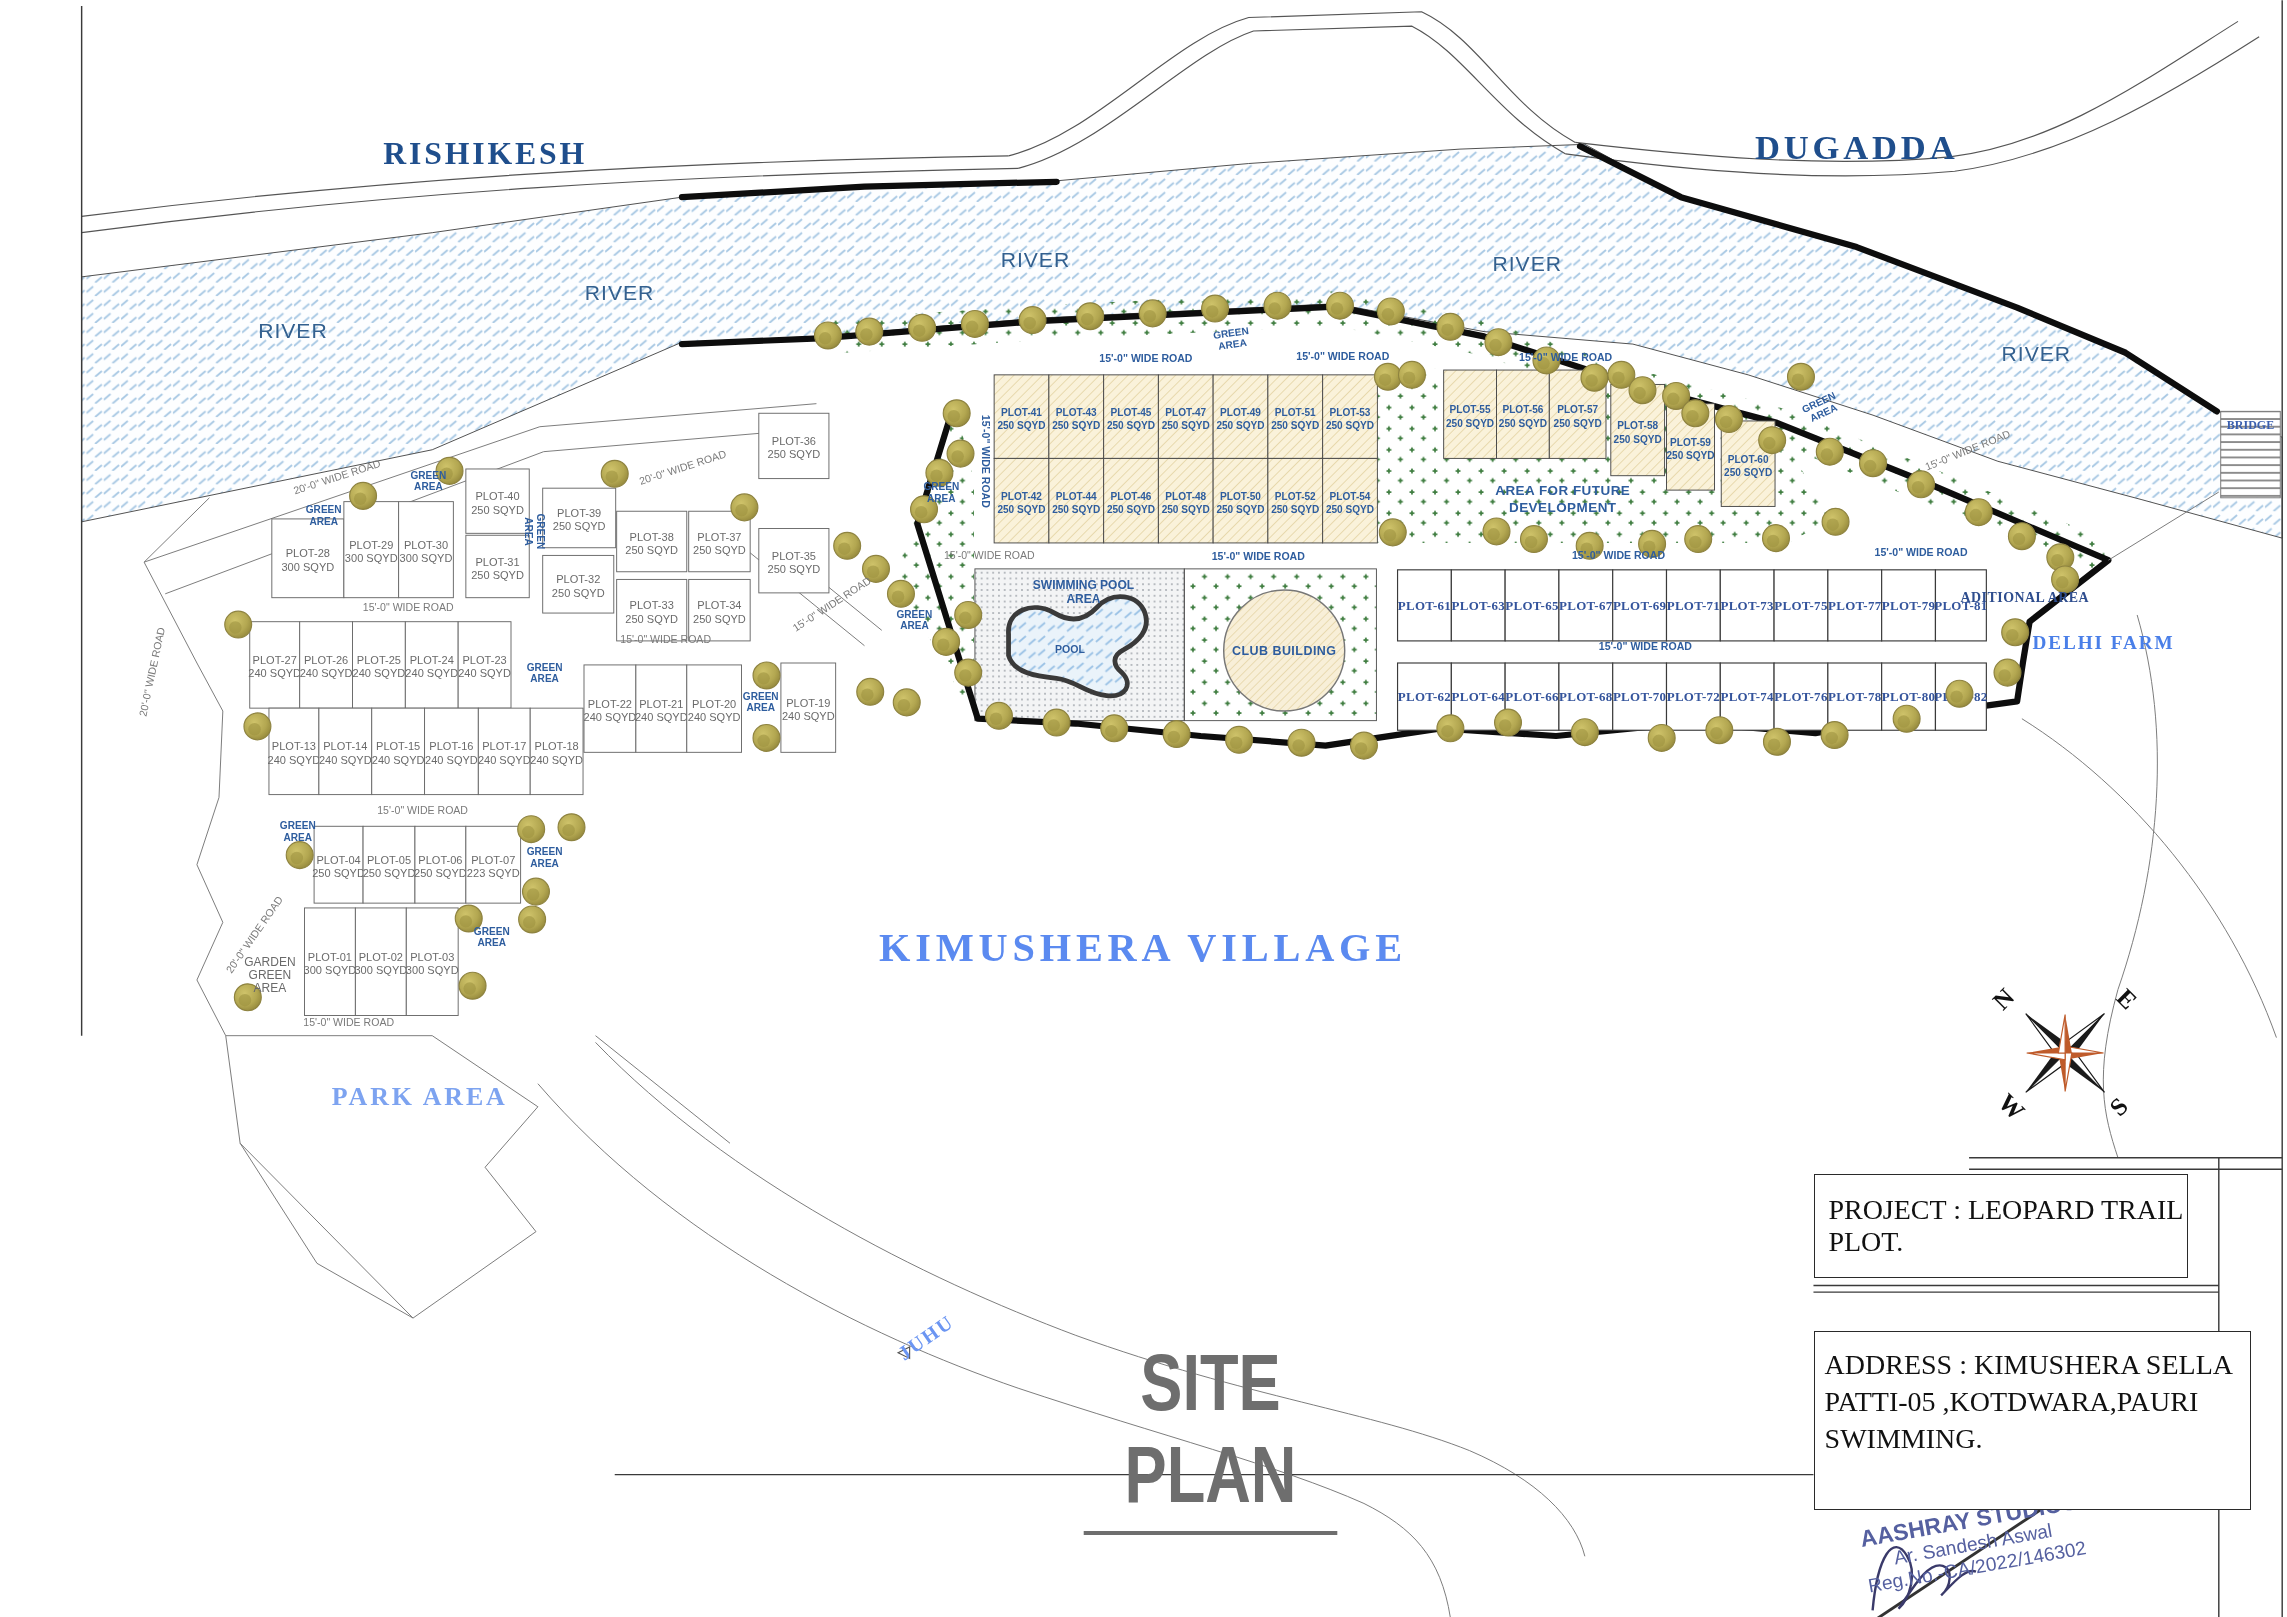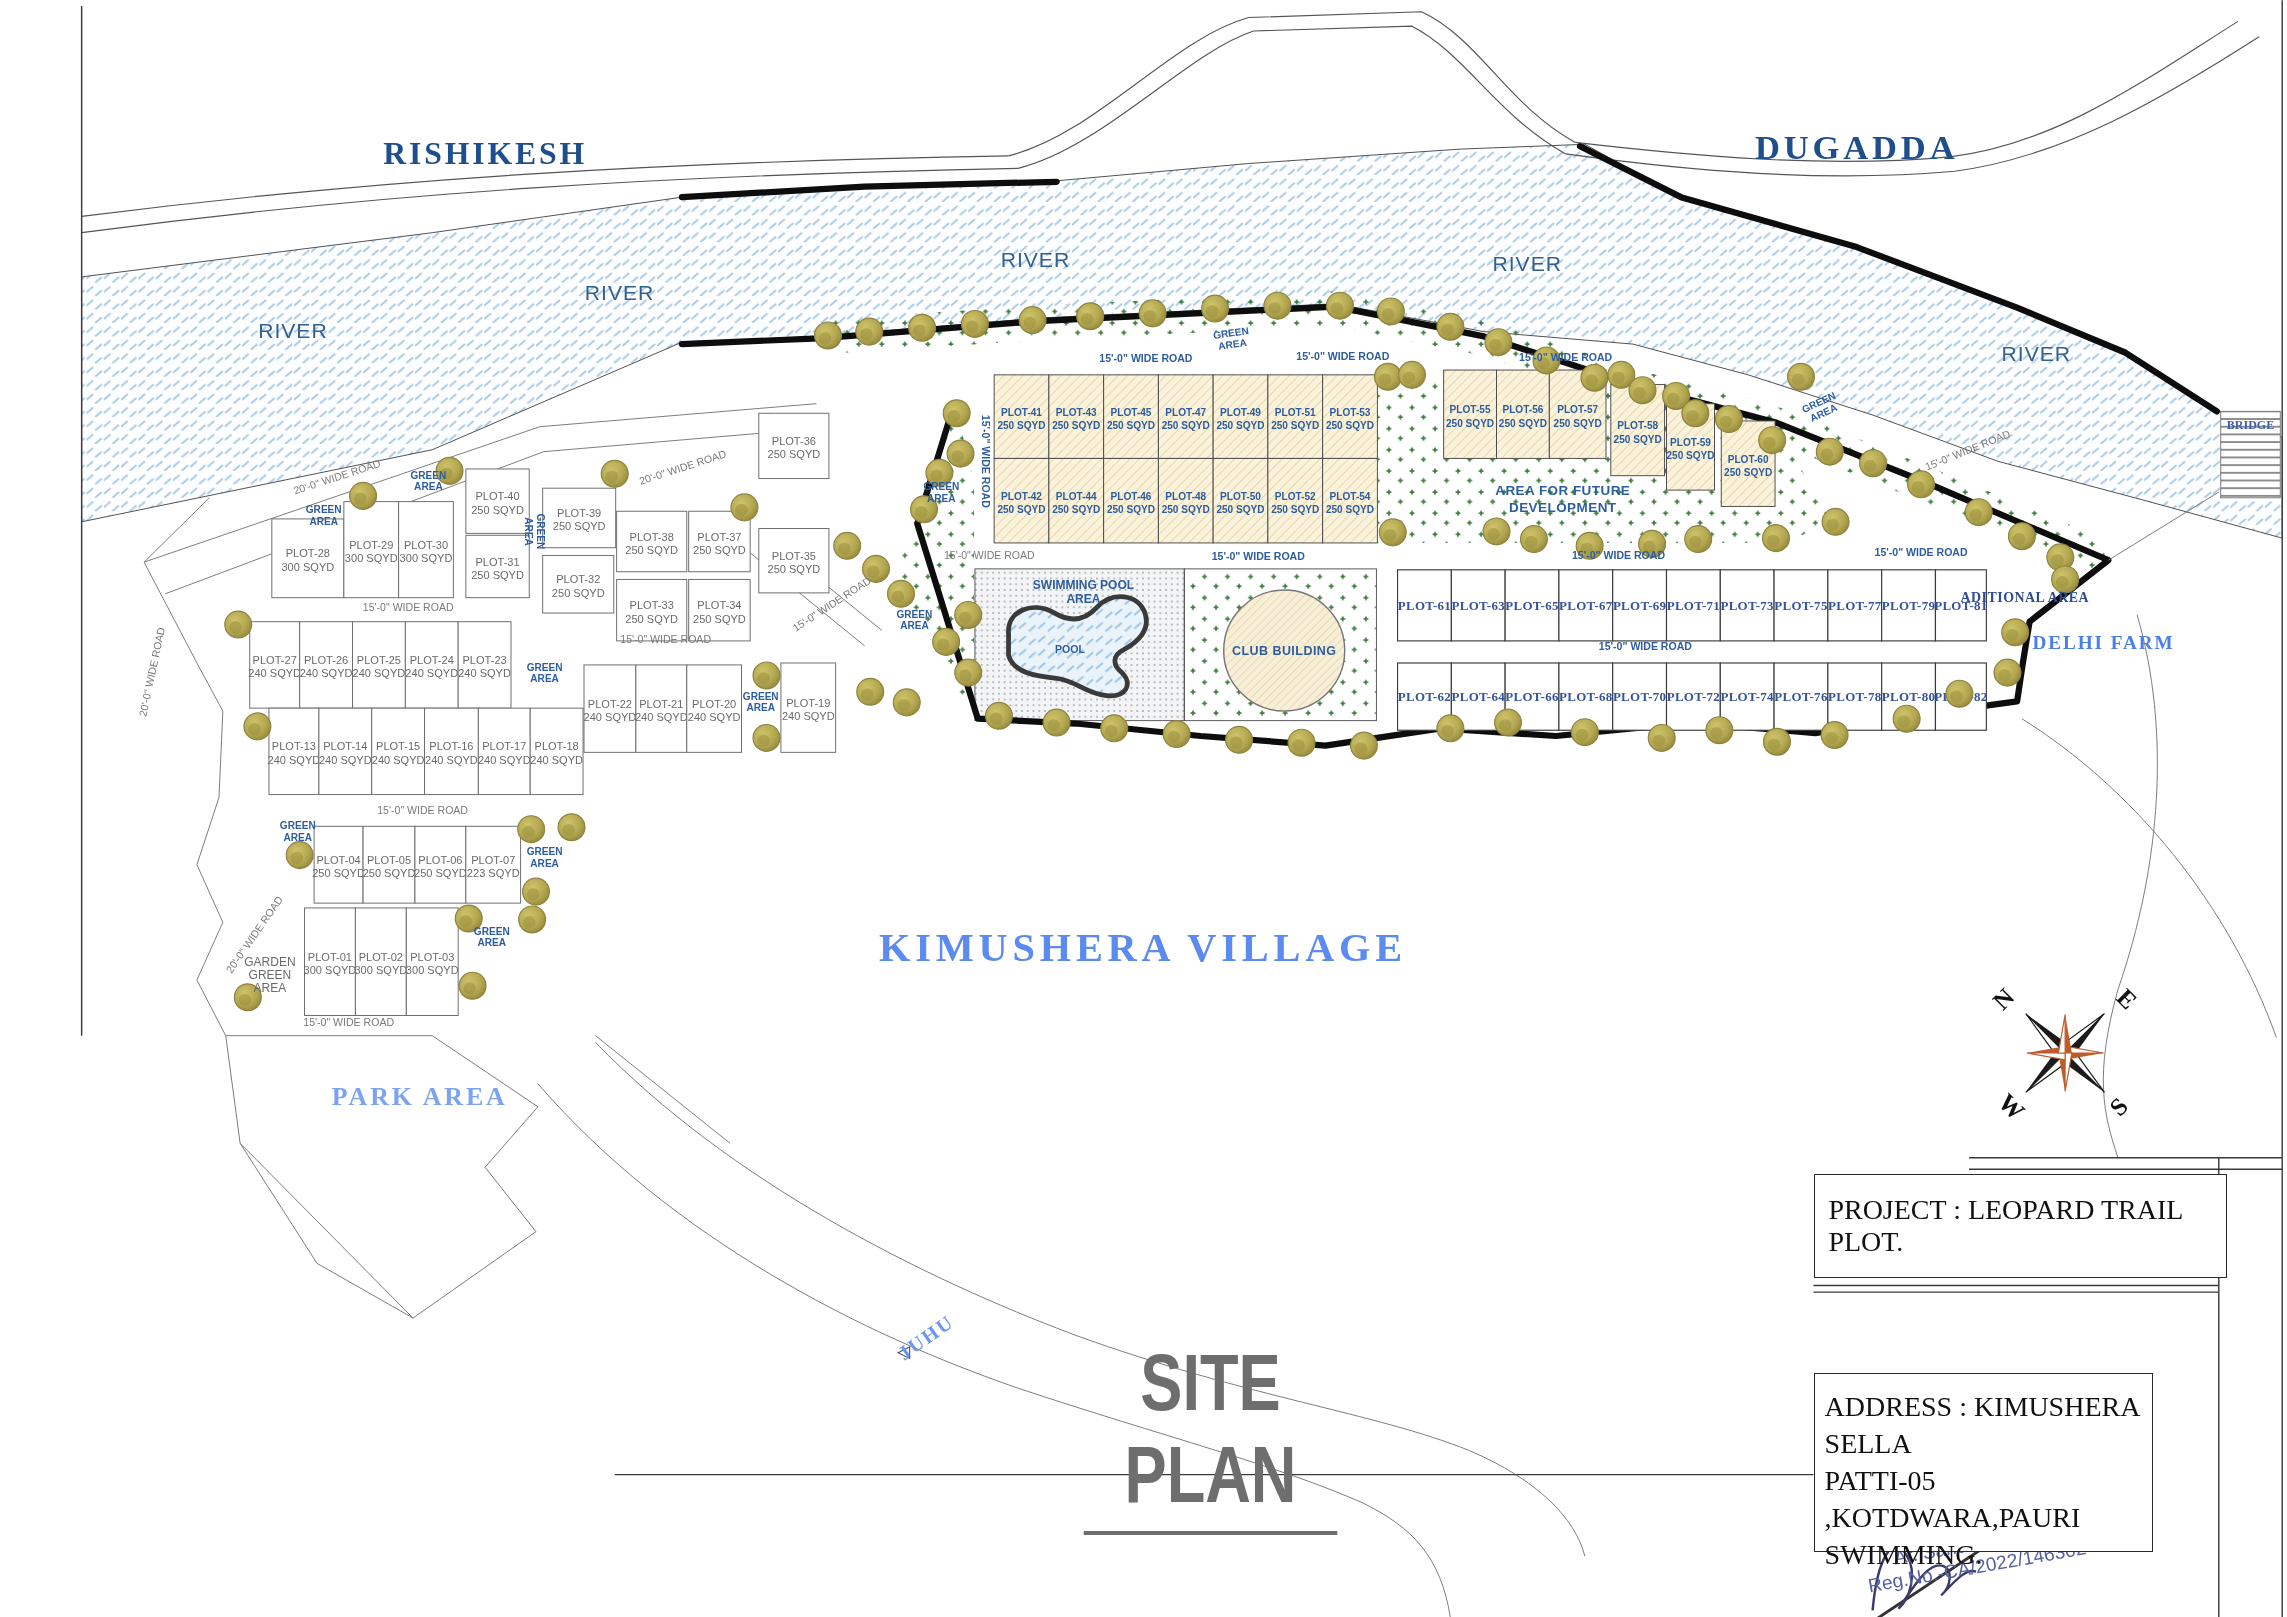--- a/index.html
+++ b/index.html
@@ -41,23 +41,23 @@
   .tree2{fill:#9a8f3e;opacity:.55;}
 
   .thin{stroke:#555;stroke-width:1.2;fill:none;}
   .thin2{stroke:#777;stroke-width:1;fill:none;}
   .thick{stroke:#0d0d0d;stroke-width:6.5;fill:none;stroke-linejoin:round;stroke-linecap:round;}
   .frame{stroke:#3a3a3a;stroke-width:1.5;fill:none;}
 
   
   .tb{position:absolute;border:1.9px solid #2a2a2a;color:#111;background:#fff;
       font-family:"Liberation Serif",serif;box-sizing:border-box;}
-  #block-project{left:1814px;top:1174px;width:413px;height:104px;display:flex;
+  #block-project{left:1814px;top:1174px;width:374px;height:104px;display:flex;
       align-items:center;padding-left:13.4px;font-size:28px;}
-  #block-address{left:1814px;top:1373px;width:339px;height:179px;padding:15.4px 5.8px 0 9.6px;
+  #block-address{left:1814px;top:1331px;width:437px;height:179px;padding:15.4px 5.8px 0 9.6px;
       font-size:28px;line-height:1.32;}
   #block-address span{display:block;}
   #siteplan-title{position:absolute;left:1052px;top:1337px;width:317px;text-align:center;
       font-family:"Liberation Sans",sans-serif;font-weight:bold;font-size:79px;color:#6e6e6e;
       transform:scaleX(.8);transform-origin:50% 0;}
   #siteplan-title span{display:inline-block;padding:0 5.8px 9.6px 5.8px;border-bottom:4.8px solid #6e6e6e;}
 </style>
 <title>SITE PLAN</title></head>
 <body>
 

